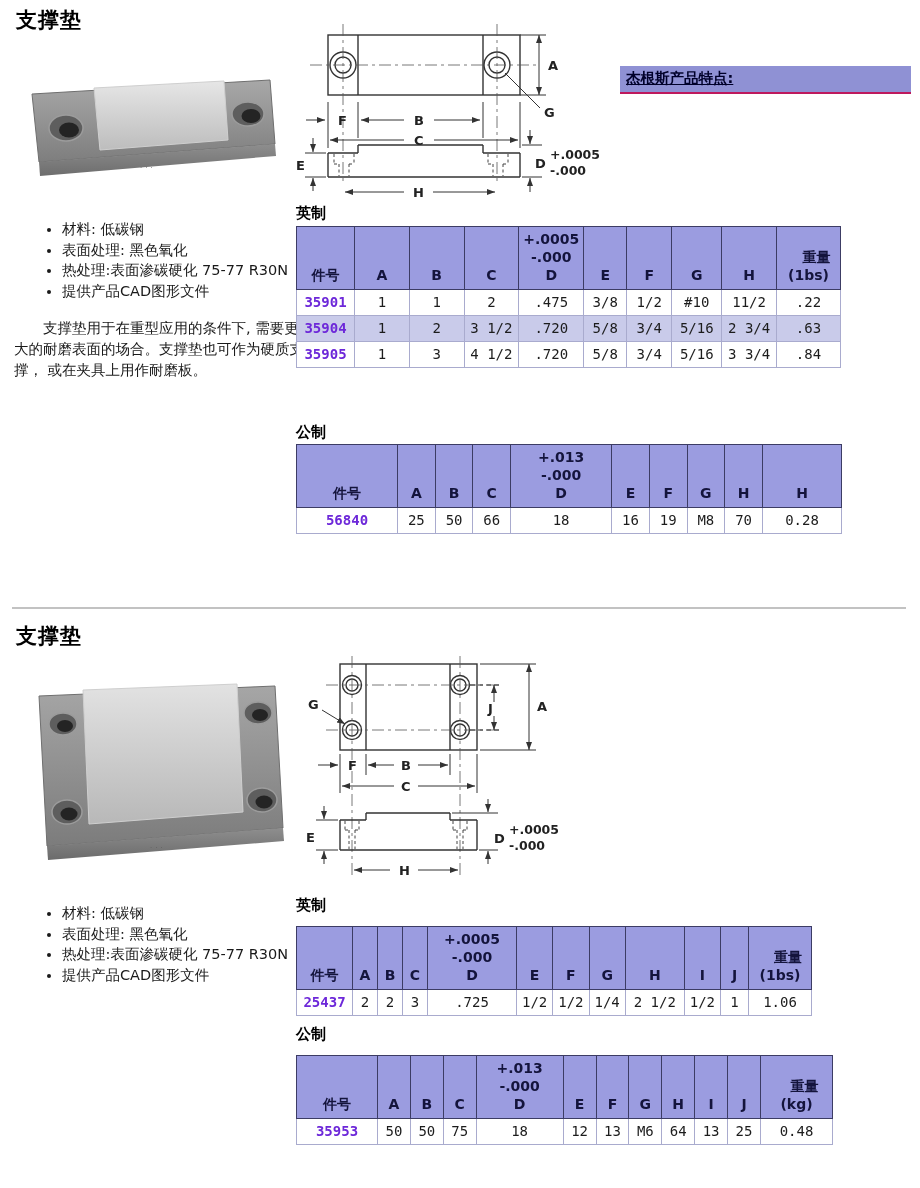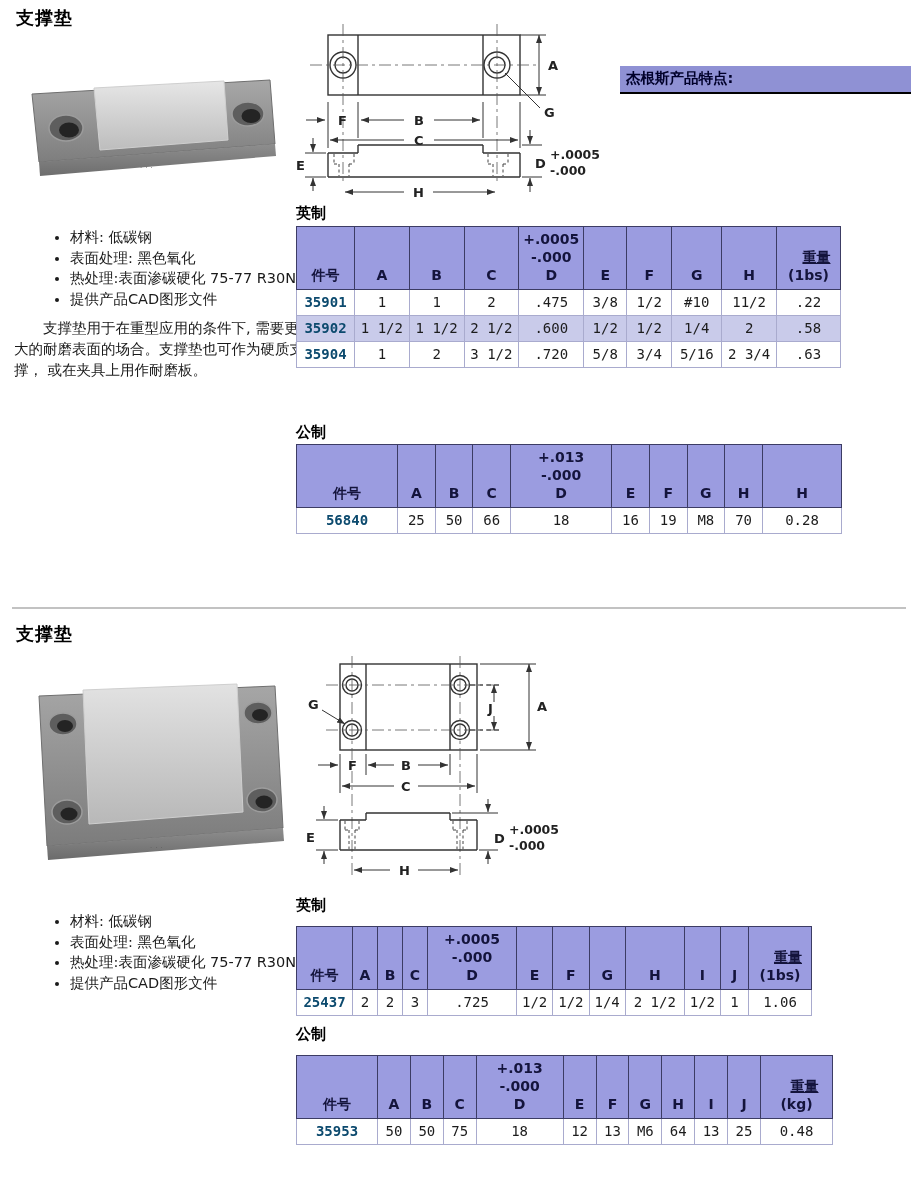--- a/index.html
+++ b/index.html
@@ -1,40 +1,40 @@
 <!DOCTYPE html>
 <html style="--panel: #a2a4de; --panel_header: #8f91d4; --table_header_bg: #9b9ce0; --row_stripe: #c9cbea;"><head>
 <meta charset="utf-8">
 <style>
   html,body{margin:0;padding:0;background:#fff;}
   #page{position:relative;width:920px;height:1188px;background:#fff;overflow:hidden;
         font-family:"DejaVu Sans","Liberation Sans",sans-serif;color:#111;}
-  .sec-title{position:absolute;font-size:18px;font-weight:bold;color:#000;letter-spacing:1px;}
+  .sec-title{position:absolute;font-size:21px;font-weight:bold;color:#000;letter-spacing:1px;}
   .photo{position:absolute;}
   .drawing{position:absolute;}
   .feature-box{position:absolute;left:620px;top:66px;width:291px;}
   .feature-box .fb-title{background:var(--panel_header);color:#00002a;font-weight:bold;
-        font-size:14.5px;padding:3px 0 4px 6px;border-bottom:2px solid #000000;}
+        font-size:14.5px;padding:3px 0 4px 6px;border-bottom:2px solid #be185d;text-decoration:underline;}
   .feature-box .fb-body{background:var(--panel);color:#0a0a22;font-size:14.5px;
         line-height:1.45;padding:4px 6px 8px 6px;text-indent:2em;}
-  .bullets{position:absolute;margin:16px;padding-left:18px;font-size:14.5px;line-height:19.5px;color:#1a1a1a;}
+  .bullets{position:absolute;margin:8px;padding-left:18px;font-size:14.5px;line-height:19.5px;color:#1a1a1a;}
   .bullets li{margin:0 0 1px 0;}
   .desc{position:absolute;font-size:14.5px;line-height:21px;color:#1a1a1a;text-indent:2em;}
   .tbl-label{position:absolute;font-size:15px;font-weight:bold;color:#000;}
   table.spec{position:absolute;border-collapse:collapse;table-layout:fixed;
         background:#fff;border:1px solid #3c3c64;
         font-family:"DejaVu Sans Mono","DejaVu Sans",monospace;}
   table.spec th{background:var(--table_header_bg);color:#14143c;font-size:14px;font-weight:bold;
         vertical-align:bottom;text-align:center;padding:3px 1px 4px 1px;line-height:1.3;
         border:1px solid #3c3c64;font-family:"DejaVu Sans","Liberation Sans",sans-serif;}
   table.spec td{font-size:14px;color:#1c1c1c;text-align:center;padding:3px 1px;
         border:1px solid #a9abce;height:19px;}
-  table.spec td.pn{font-weight:bold;color:#0c4a6e;}
+  table.spec td.pn{font-weight:bold;color:#6d28d9;}
   table.spec tbody tr:nth-child(even){background:var(--row_stripe);}
-  table.spec th .u{text-decoration:underline;margin-left:16px;}
+  table.spec th .u{margin-left:16px;}
   #t-imp1{left:296px;top:226px;width:545px;}
   #t-imp1 th:nth-child(1){width:55px;} #t-imp1 th:nth-child(5){width:62px;}
   #t-imp1 th:nth-child(6){width:40px;} #t-imp1 th:nth-child(7){width:42px;}
   #t-imp1 th:nth-child(8){width:47px;} #t-imp1 th:nth-child(10){width:61px;}
   #t-met1{left:296px;top:444px;width:546px;}
   #t-met1 th:nth-child(1){width:98px;} #t-met1 th:nth-child(5){width:98px;}
   #t-met1 th:nth-child(10){width:76px;}
   #t-imp2{left:296px;top:926px;width:516px;}
   #t-imp2 th:nth-child(1){width:53px;} #t-imp2 th:nth-child(2){width:22px;}
   #t-imp2 th:nth-child(3){width:22px;} #t-imp2 th:nth-child(4){width:22px;}
@@ -202,42 +202,42 @@
           <td>1</td>
           <td>2</td>
           <td>.475</td>
           <td>3/8</td>
           <td>1/2</td>
           <td>#10</td>
           <td>11/2</td>
           <td>.22</td>
         </tr>
         <tr>
-          <td class="pn">35902</td>
-          <td>1 1/2</td>
-          <td>1 1/2</td>
-          <td>2 1/2</td>
-          <td>.600</td>
-          <td>1/2</td>
-          <td>1/2</td>
-          <td>1/4</td>
-          <td>2</td>
-          <td>.58</td>
-        </tr>
-        <tr>
           <td class="pn">35904</td>
           <td>1</td>
           <td>2</td>
           <td>3 1/2</td>
           <td>.720</td>
           <td>5/8</td>
           <td>3/4</td>
           <td>5/16</td>
           <td>2 3/4</td>
           <td>.63</td>
+        </tr>
+        <tr>
+          <td class="pn">35905</td>
+          <td>1</td>
+          <td>3</td>
+          <td>4 1/2</td>
+          <td>.720</td>
+          <td>5/8</td>
+          <td>3/4</td>
+          <td>5/16</td>
+          <td>3 3/4</td>
+          <td>.84</td>
         </tr>
       </tbody>
     </table>
 
   <div class="tbl-label" style="left:296px;top:423px;">公制</div>
   <table class="spec" id="t-met1">
       <thead>
         <tr>
           <th>
             <div>件号</div>

